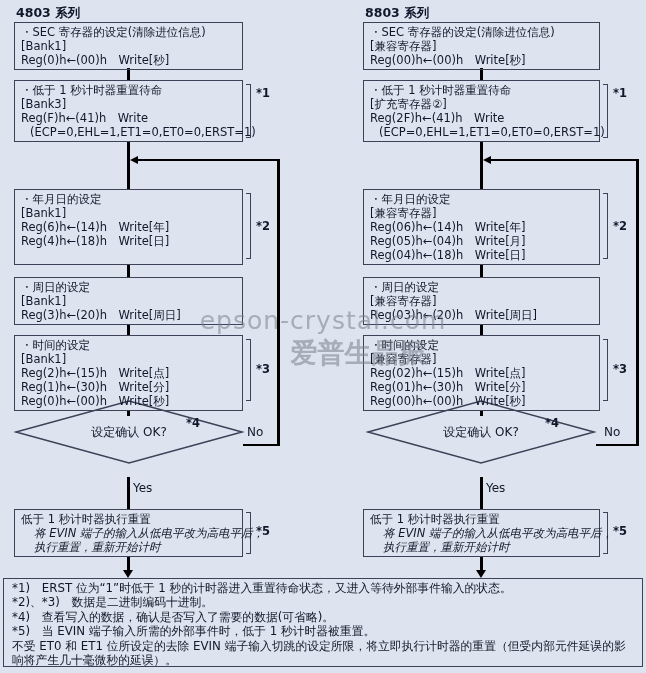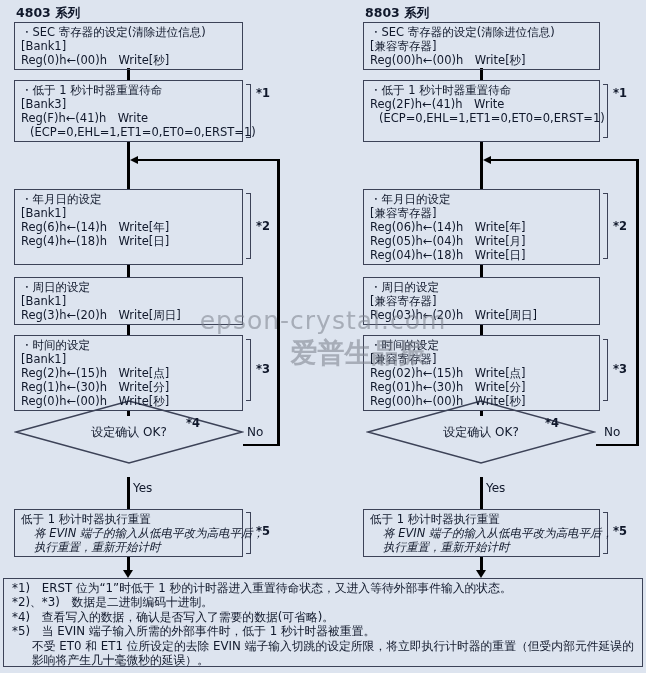--- a/index.html
+++ b/index.html
@@ -29,21 +29,21 @@
   .note{position:absolute;font-size:11.5px;font-weight:bold;white-space:nowrap;}
   .bracket{position:absolute;width:5px;border:1.2px solid #3c4257;border-left:none;box-sizing:border-box;}
   .dwrap{position:absolute;top:400px;width:230px;height:64px;}
   .dwrap svg{position:absolute;left:0;top:0;}
   .dlabel{position:absolute;left:0;top:0;width:100%;height:100%;display:flex;
         align-items:center;justify-content:center;font-size:12px;white-space:nowrap;}
   .yn{position:absolute;font-size:12px;white-space:nowrap;}
   .footnote-box{position:absolute;left:3px;top:578px;width:640px;height:89px;border:1.4px solid #3c4257;
         box-sizing:border-box;padding:2px 8px;font-size:11.8px;line-height:14.4px;z-index:2;}
   .fn-line{white-space:nowrap;}
-  .fn-wrap{white-space:normal;margin-left:20px;}
+  .fn-wrap{white-space:normal;}
   .wm{position:absolute;left:0;top:306px;width:100%;text-align:center;
       color:rgba(122,128,138,0.55);z-index:30;pointer-events:none;}
   .wm1{font-size:25px;letter-spacing:1px;}
   .wm2{font-size:27px;font-weight:bold;margin-top:0px;padding-left:70px;}
 </style>
 </head>
 <body>
 
 <div class="page">
 
@@ -132,20 +132,21 @@
 
     <div class="fbox" style="top:22px;height:48px;">
       <div class="bl">・SEC 寄存器的设定(清除进位信息)</div>
       <div class="bl">[兼容寄存器]</div>
       <div class="bl">Reg(00)h←(00)h　Write[秒]</div>
     </div>
     <div class="vline" style="top:68px;height:13px;"></div>
 
     <div class="fbox" style="top:80px;height:62px;">
       <div class="bl">・低于 1 秒计时器重置待命</div>
+      <div class="bl">[扩充寄存器②]</div>
       <div class="bl">Reg(2F)h←(41)h　Write</div>
       <div class="bl ind">(ECP=0,EHL=1,ET1=0,ET0=0,ERST=1)</div>
     </div>
     <div class="bracket" style="left:254px;top:84px;height:54px;"></div>
     <div class="note" style="left:264px;top:86px;">*1</div>
     <div class="vline" style="top:141px;height:49px;"></div>
 
     <div class="arrow-left" style="left:134px;"></div>
     <div class="hloop" style="left:142px;width:146px;"></div>
     <div class="vloop" style="left:287px;"></div>

